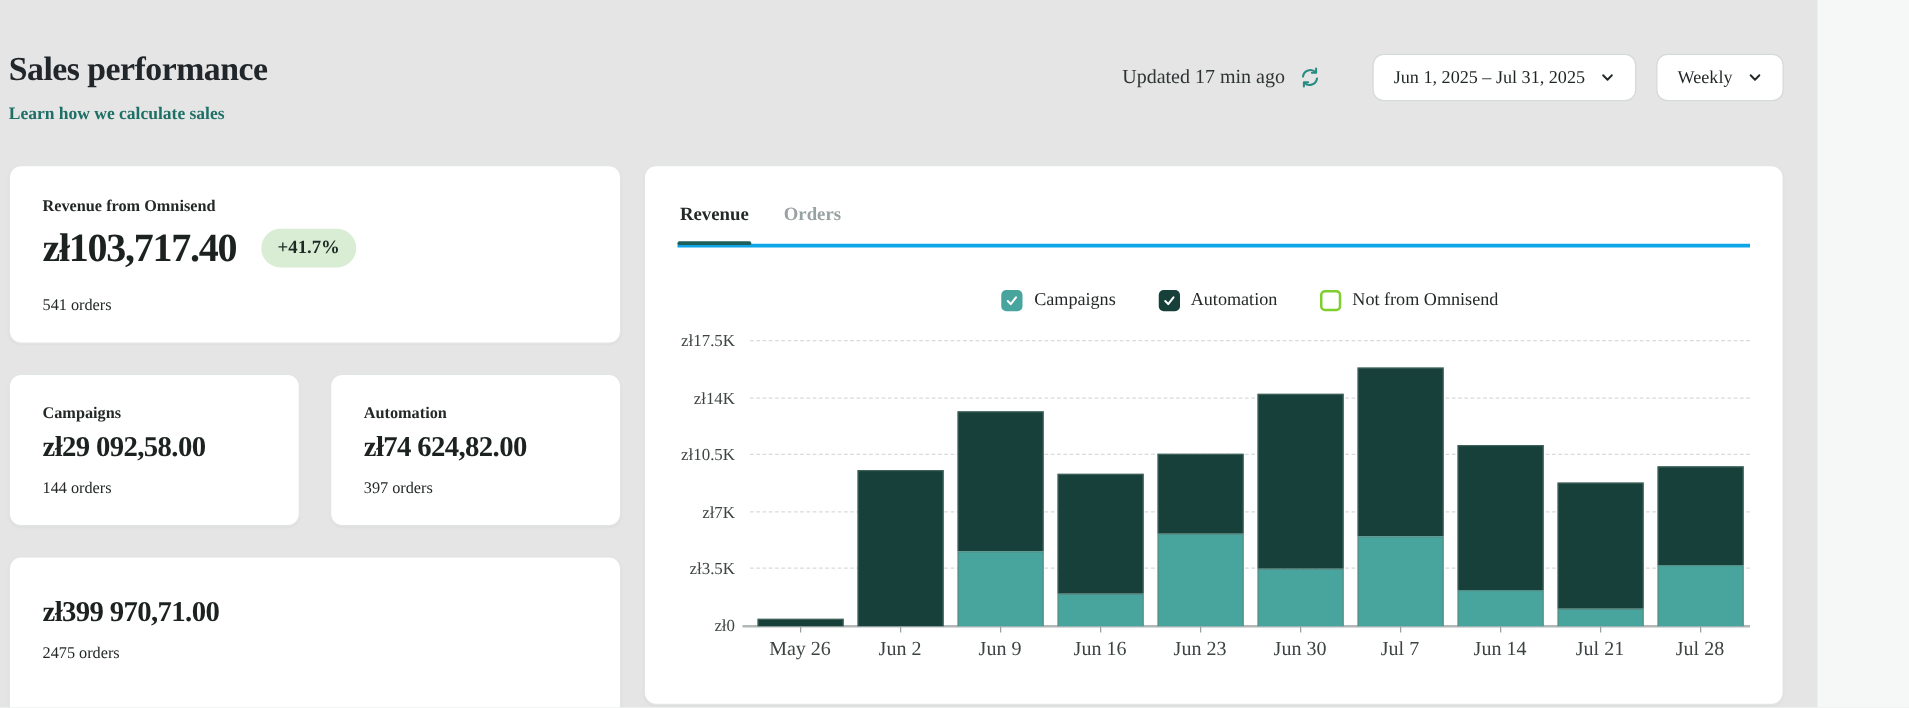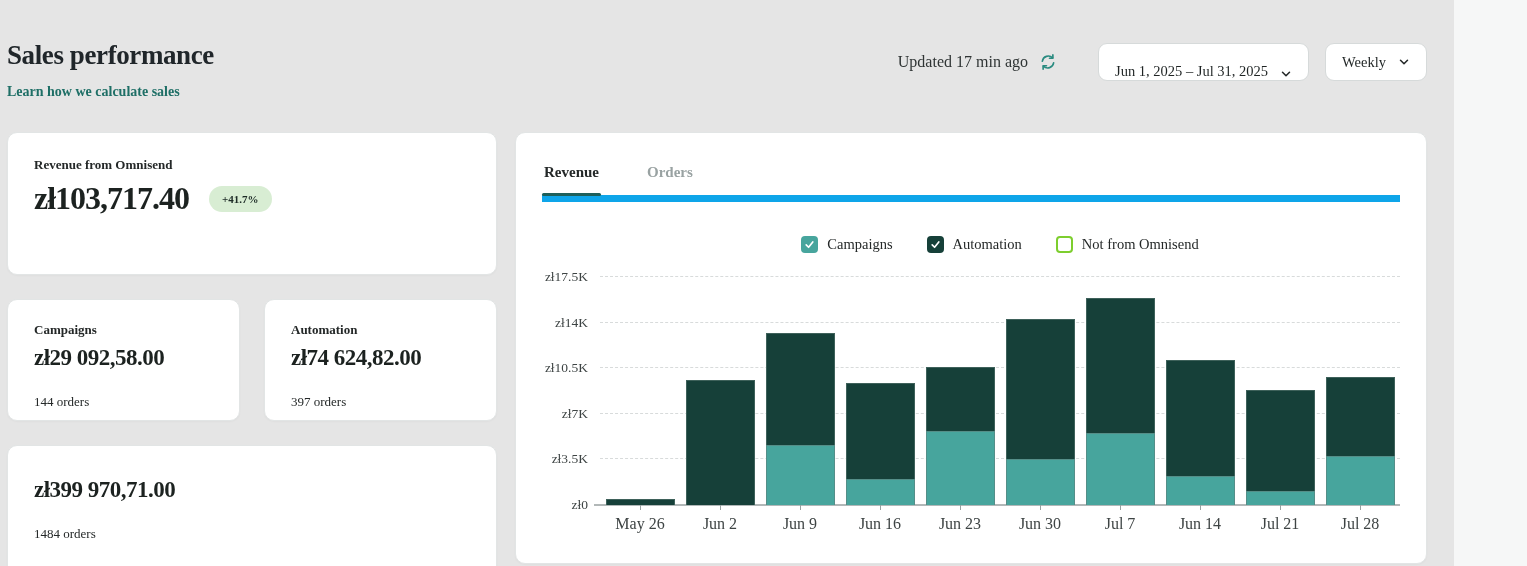--- a/index.html
+++ b/index.html
@@ -14,40 +14,40 @@
   .learn-link { display:inline-block; margin-top:13px; font-size:14px; font-weight:700; color:#1e6f66; cursor:pointer; text-decoration:none; }
   .topbar-right { display:flex; align-items:center; gap:16px; margin-top:3px; }
   .updated-group { display:flex; align-items:center; gap:10px; }
   .updated-text { font-size:16px; color:#2f3434; }
   .refresh-btn { width:20px; height:20px; display:inline-flex; align-items:center; justify-content:center; cursor:pointer; background:none; border:none; }
   .select-btn {
     display:inline-flex; align-items:center; gap:12px; height:38px; padding:0 16px;
     background:#fff; border:1px solid #d6dada; border-radius:9px;
     font-family:inherit; font-size:14.5px; color:#1f2424; cursor:pointer; white-space:nowrap;
   }
-  .select-btn.date { margin-left:24px;align-items:flex-end; }
+  .select-btn.date { margin-left:24px; }
   
   .content { display:flex; gap:18px; padding:0 27px 0 7px; margin-top:32px; }
   .left-col { width:490px; flex:0 0 490px; display:flex; flex-direction:column; gap:24px; }
   .card { background:#fff; border:1px solid #e2e5e5; border-radius:10px; box-shadow:0 1px 2px rgba(0,0,0,0.03); }
   .stat-card { padding:24px 26px; }
   .stat-card.big { height:143px; }
   .stat-row { display:flex; gap:24px; }
   .stat-row .stat-card { flex:1; height:122px; padding:22px 26px; }
   .stat-card.total { height:150px; }
   .stat-label { font-size:13px; font-weight:700; color:#242828; }
   .value-row { display:flex; align-items:center; gap:20px; margin-top:7px; }
   .stat-value-big { font-size:32px; font-weight:800; letter-spacing:-1px; color:#1c2220; }
   .stat-value-mid { font-size:23px; font-weight:800; letter-spacing:-0.5px; color:#1c2220; margin-top:7px; }
-  .badge { background:#d8edd3; color:#1d2b26; font-size:11px; font-weight:600; padding:7px 13px; border-radius:18px; }
+  .badge { background:#d8edd3; color:#1d2b26; font-size:15px; font-weight:600; padding:7px 13px; border-radius:18px; }
   .orders { font-size:13px; color:#242828; margin-top:19px; }
-  .stat-row .orders, .total .orders { margin-top:23px; }
+  .stat-row .orders, .total .orders { margin-top:11px; }
   
   .chart-card { flex:1; height:432px; padding:0 26px; }
-  .tabs { display:flex; gap:44px; padding-top:20px; border-bottom:7px solid #0ea5e9; }
+  .tabs { display:flex; gap:24px; padding-top:20px; border-bottom:3px solid #0ea5e9; }
   .tab { position:relative; font-size:15px; font-weight:700; color:#242828; padding:11px 2px 14px; cursor:pointer; }
   .tab.active::after { content:""; position:absolute; left:0; right:0; bottom:-1px; height:3px; background:#1d5f5a; border-radius:2px; }
   .tab.inactive { color:#99a2a2; font-weight:600; }
   .legend { display:flex; justify-content:center; gap:34px; margin:34px 0 0 58px; }
   .legend-item { display:flex; align-items:center; gap:9px; cursor:pointer; font-size:14.5px; color:#242828; }
   .legend-box { width:17px; height:17px; border-radius:4px; display:inline-flex; align-items:center; justify-content:center; flex:0 0 17px; }
   .chart { display:flex; height:228px; margin-top:24px; }
   .ylabels { width:58px; flex:0 0 58px; position:relative; }
   .ylabel { position:absolute; right:12px; transform:translateY(50%); font-size:13.5px; color:#3e4444; white-space:nowrap; }
   .plot { flex:1; position:relative; }
@@ -101,38 +101,39 @@
 
   <div class="content">
 
     <div class="left-col">
       <div class="card stat-card big">
         <div class="stat-label">Revenue from Omnisend</div>
         <div class="value-row">
           <span class="stat-value-big">zł103,717.40</span>
           <span class="badge">+41.7%</span>
         </div>
+        <div class="orders">541 orders</div>
       </div>
 
       <div class="stat-row">
         <div class="card stat-card">
           <div class="stat-label">Campaigns</div>
           <div class="stat-value-mid">zł29 092,58.00</div>
           <div class="orders">144 orders</div>
         </div>
         <div class="card stat-card">
           <div class="stat-label">Automation</div>
           <div class="stat-value-mid">zł74 624,82.00</div>
           <div class="orders">397 orders</div>
         </div>
       </div>
 
       <div class="card stat-card total">
         <div class="stat-value-mid">zł399 970,71.00</div>
-        <div class="orders">1484 orders</div>
+        <div class="orders">2475 orders</div>
       </div>
     </div>
 
     <div class="card chart-card">
       <div class="tabs">
         <div class="tab active">Revenue</div>
         <div class="tab inactive">Orders</div>
       </div>
       <div class="legend" id="legend">
           <div class="legend-item">

